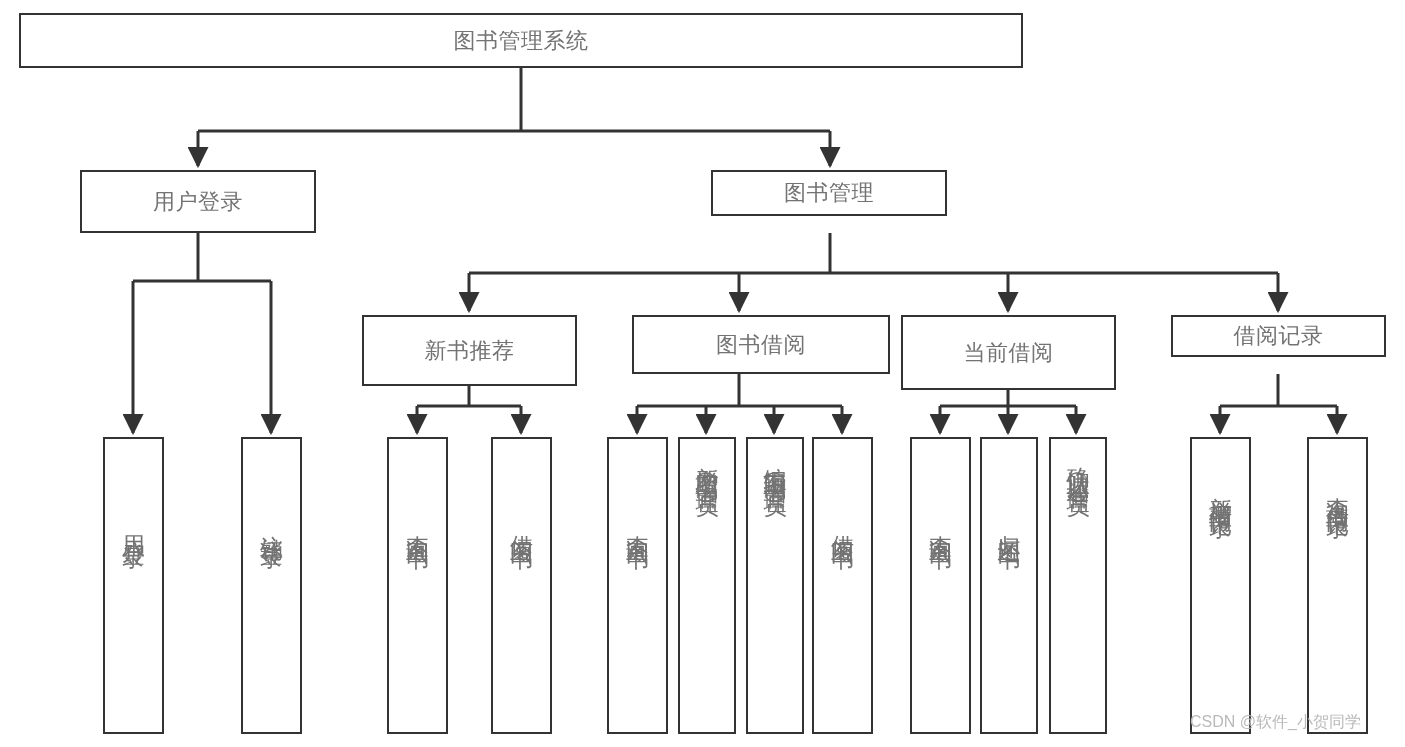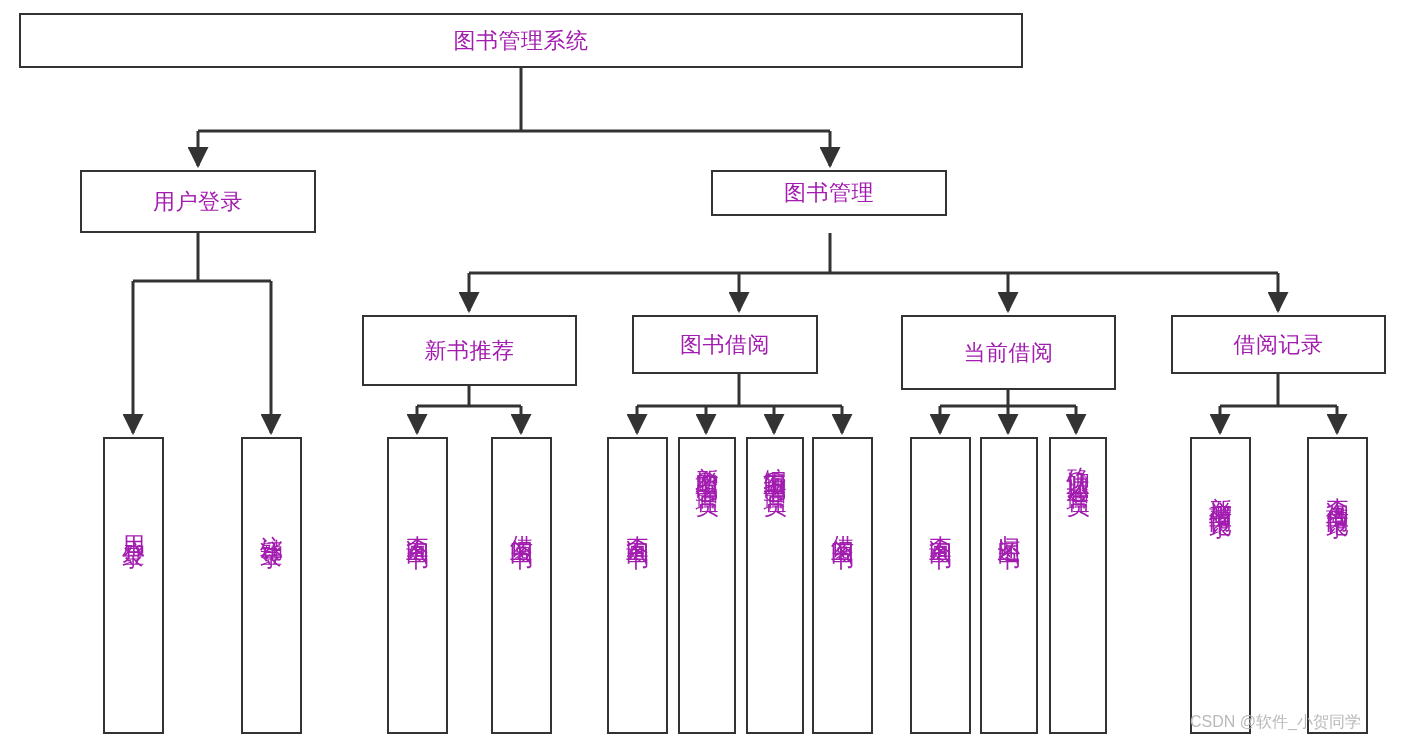--- a/index.html
+++ b/index.html
@@ -29,21 +29,21 @@
     position: absolute;
     box-sizing: border-box;
     background: #ffffff;
     border: 2px solid #333333;
     display: flex;
     align-items: center;
     justify-content: center;
     z-index: 2;
   }
   .node-label {
-    color: #a21caf;
+    color: #737373;
     line-height: 1.18;
     text-align: center;
     letter-spacing: 0.5px;
     white-space: nowrap;
   }
   .horiz .node-label {
     font-size: 22px;
   }
   .vert {
     align-items: flex-start;
@@ -135,29 +135,29 @@
   </div>
 
   <div class="node horiz" style="left:711px; top:170px; width:236px; height:46px;">
     <span class="node-label">图书管理</span>
   </div>
 
   <div class="node horiz" style="left:362px; top:315px; width:215px; height:71px;">
     <span class="node-label">新书推荐</span>
   </div>
 
-  <div class="node horiz" style="left:632px; top:315px; width:186px; height:59px;">
+  <div class="node horiz" style="left:632px; top:315px; width:258px; height:59px;">
     <span class="node-label">图书借阅</span>
   </div>
 
   <div class="node horiz" style="left:901px; top:315px; width:215px; height:75px;">
     <span class="node-label">当前借阅</span>
   </div>
 
-  <div class="node horiz" style="left:1171px; top:315px; width:215px; height:59px;">
+  <div class="node horiz" style="left:1171px; top:315px; width:215px; height:42px;">
     <span class="node-label">借阅记录</span>
   </div>
 
   <div class="node vert" style="left:103px; top:437px; width:61px; height:297px; padding-top:78px;">
     <span class="node-label">用户登录</span>
   </div>
 
   <div class="node vert" style="left:241px; top:437px; width:61px; height:297px; padding-top:78px;">
     <span class="node-label">注销登录</span>
   </div>

